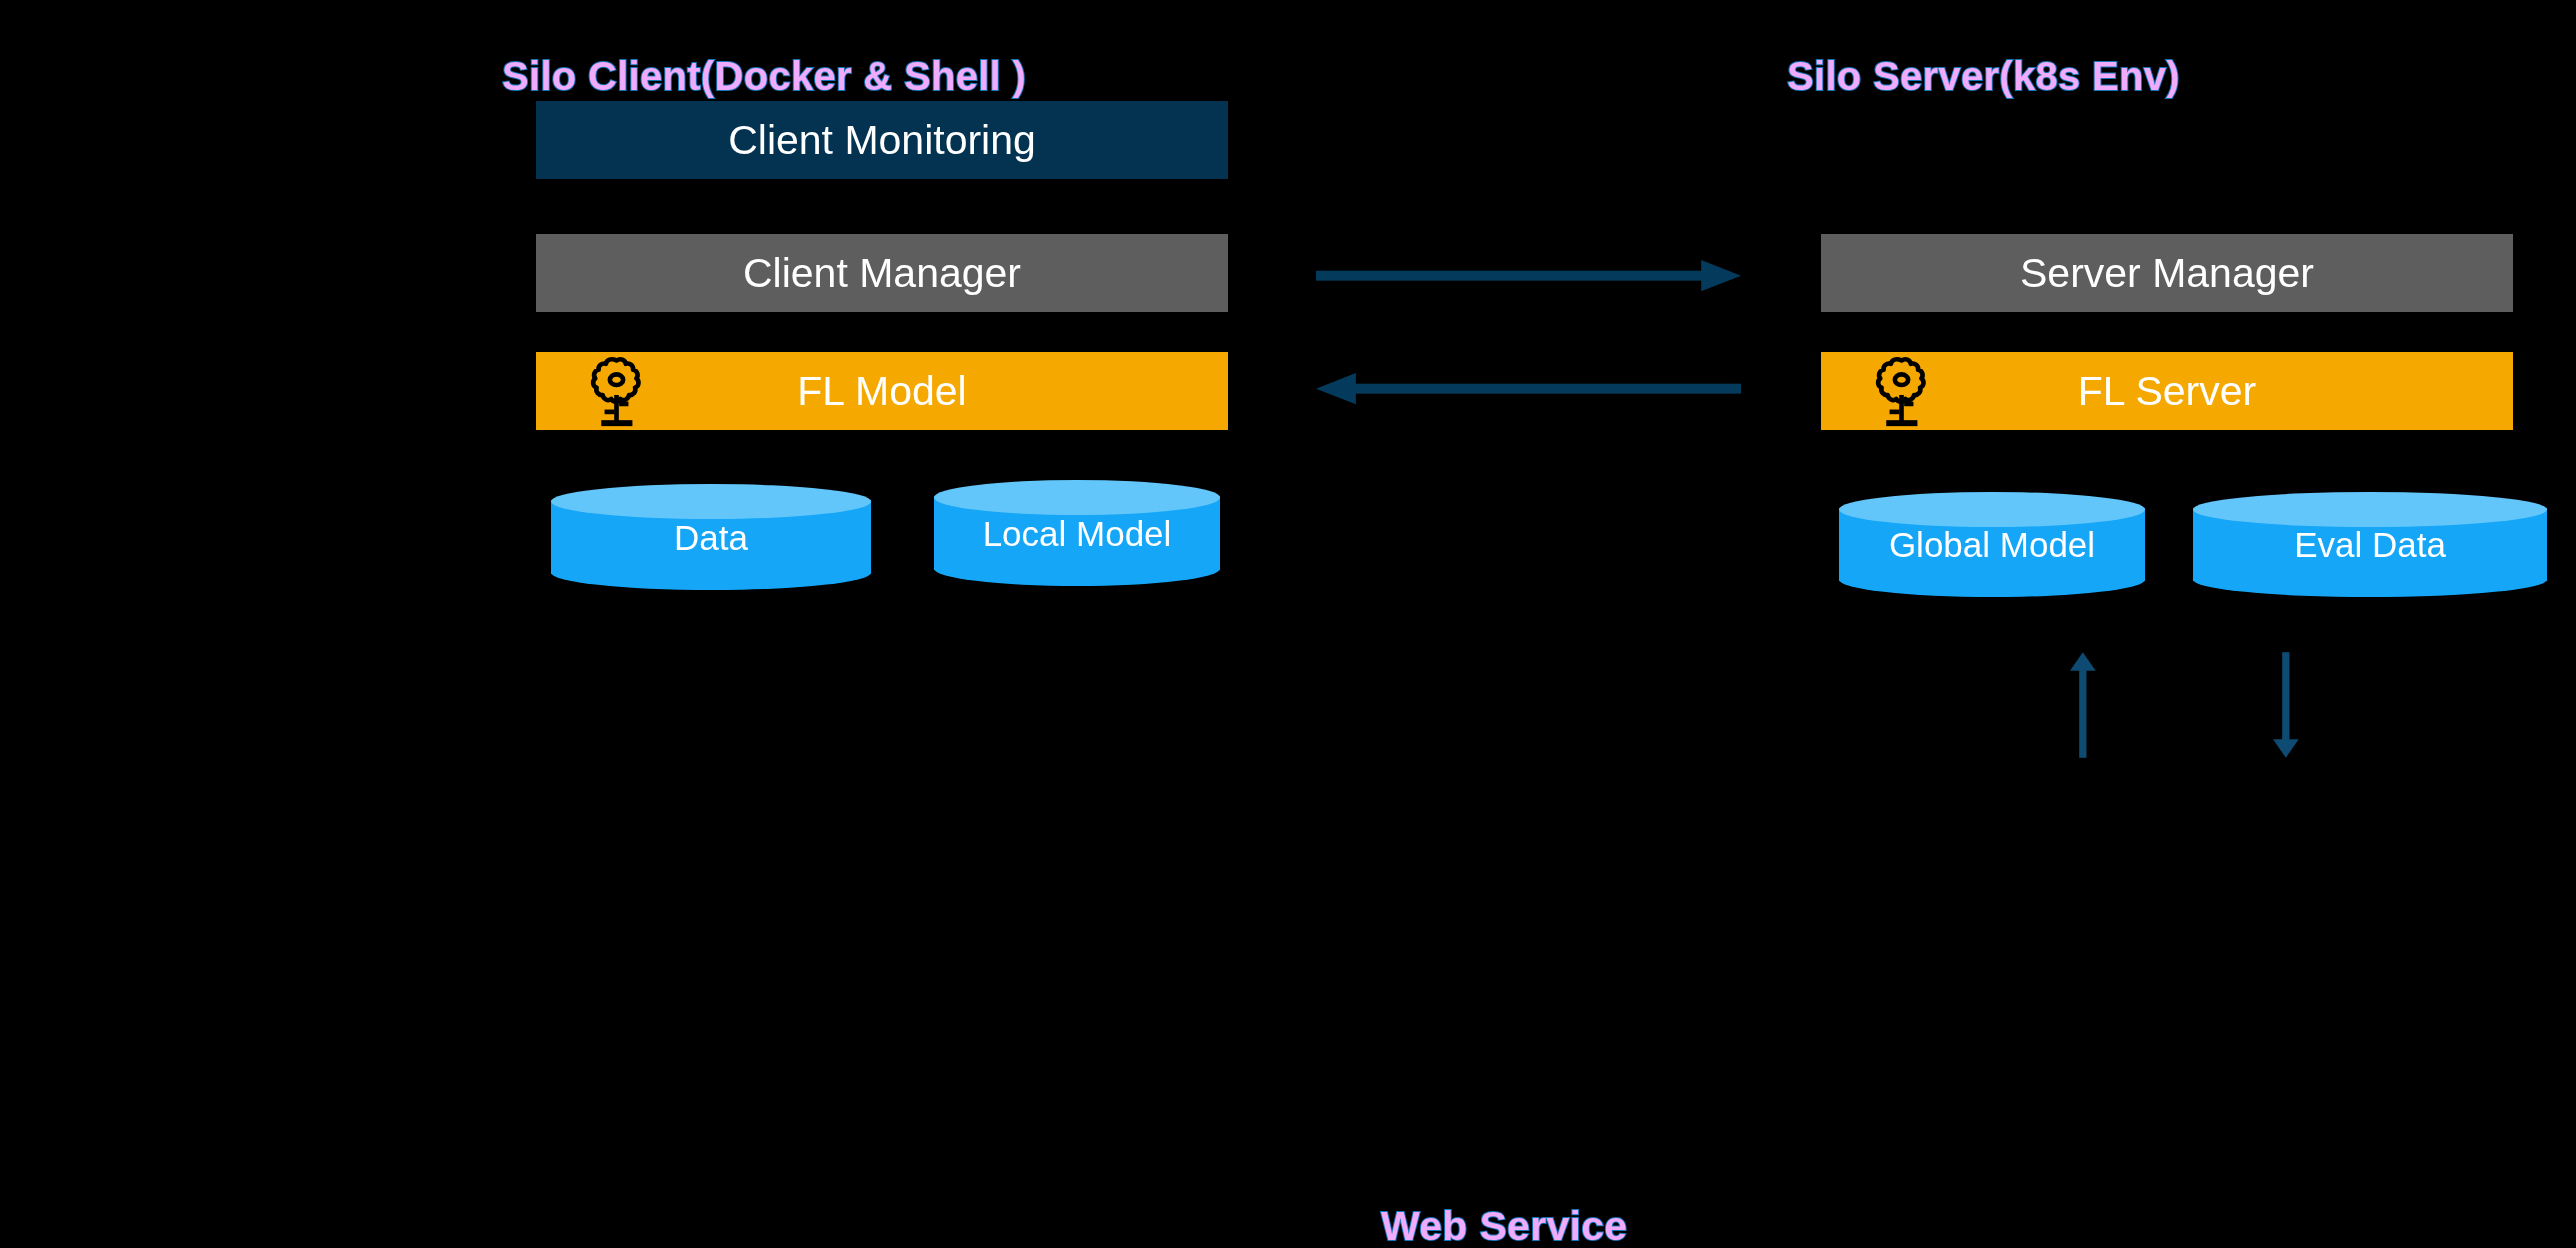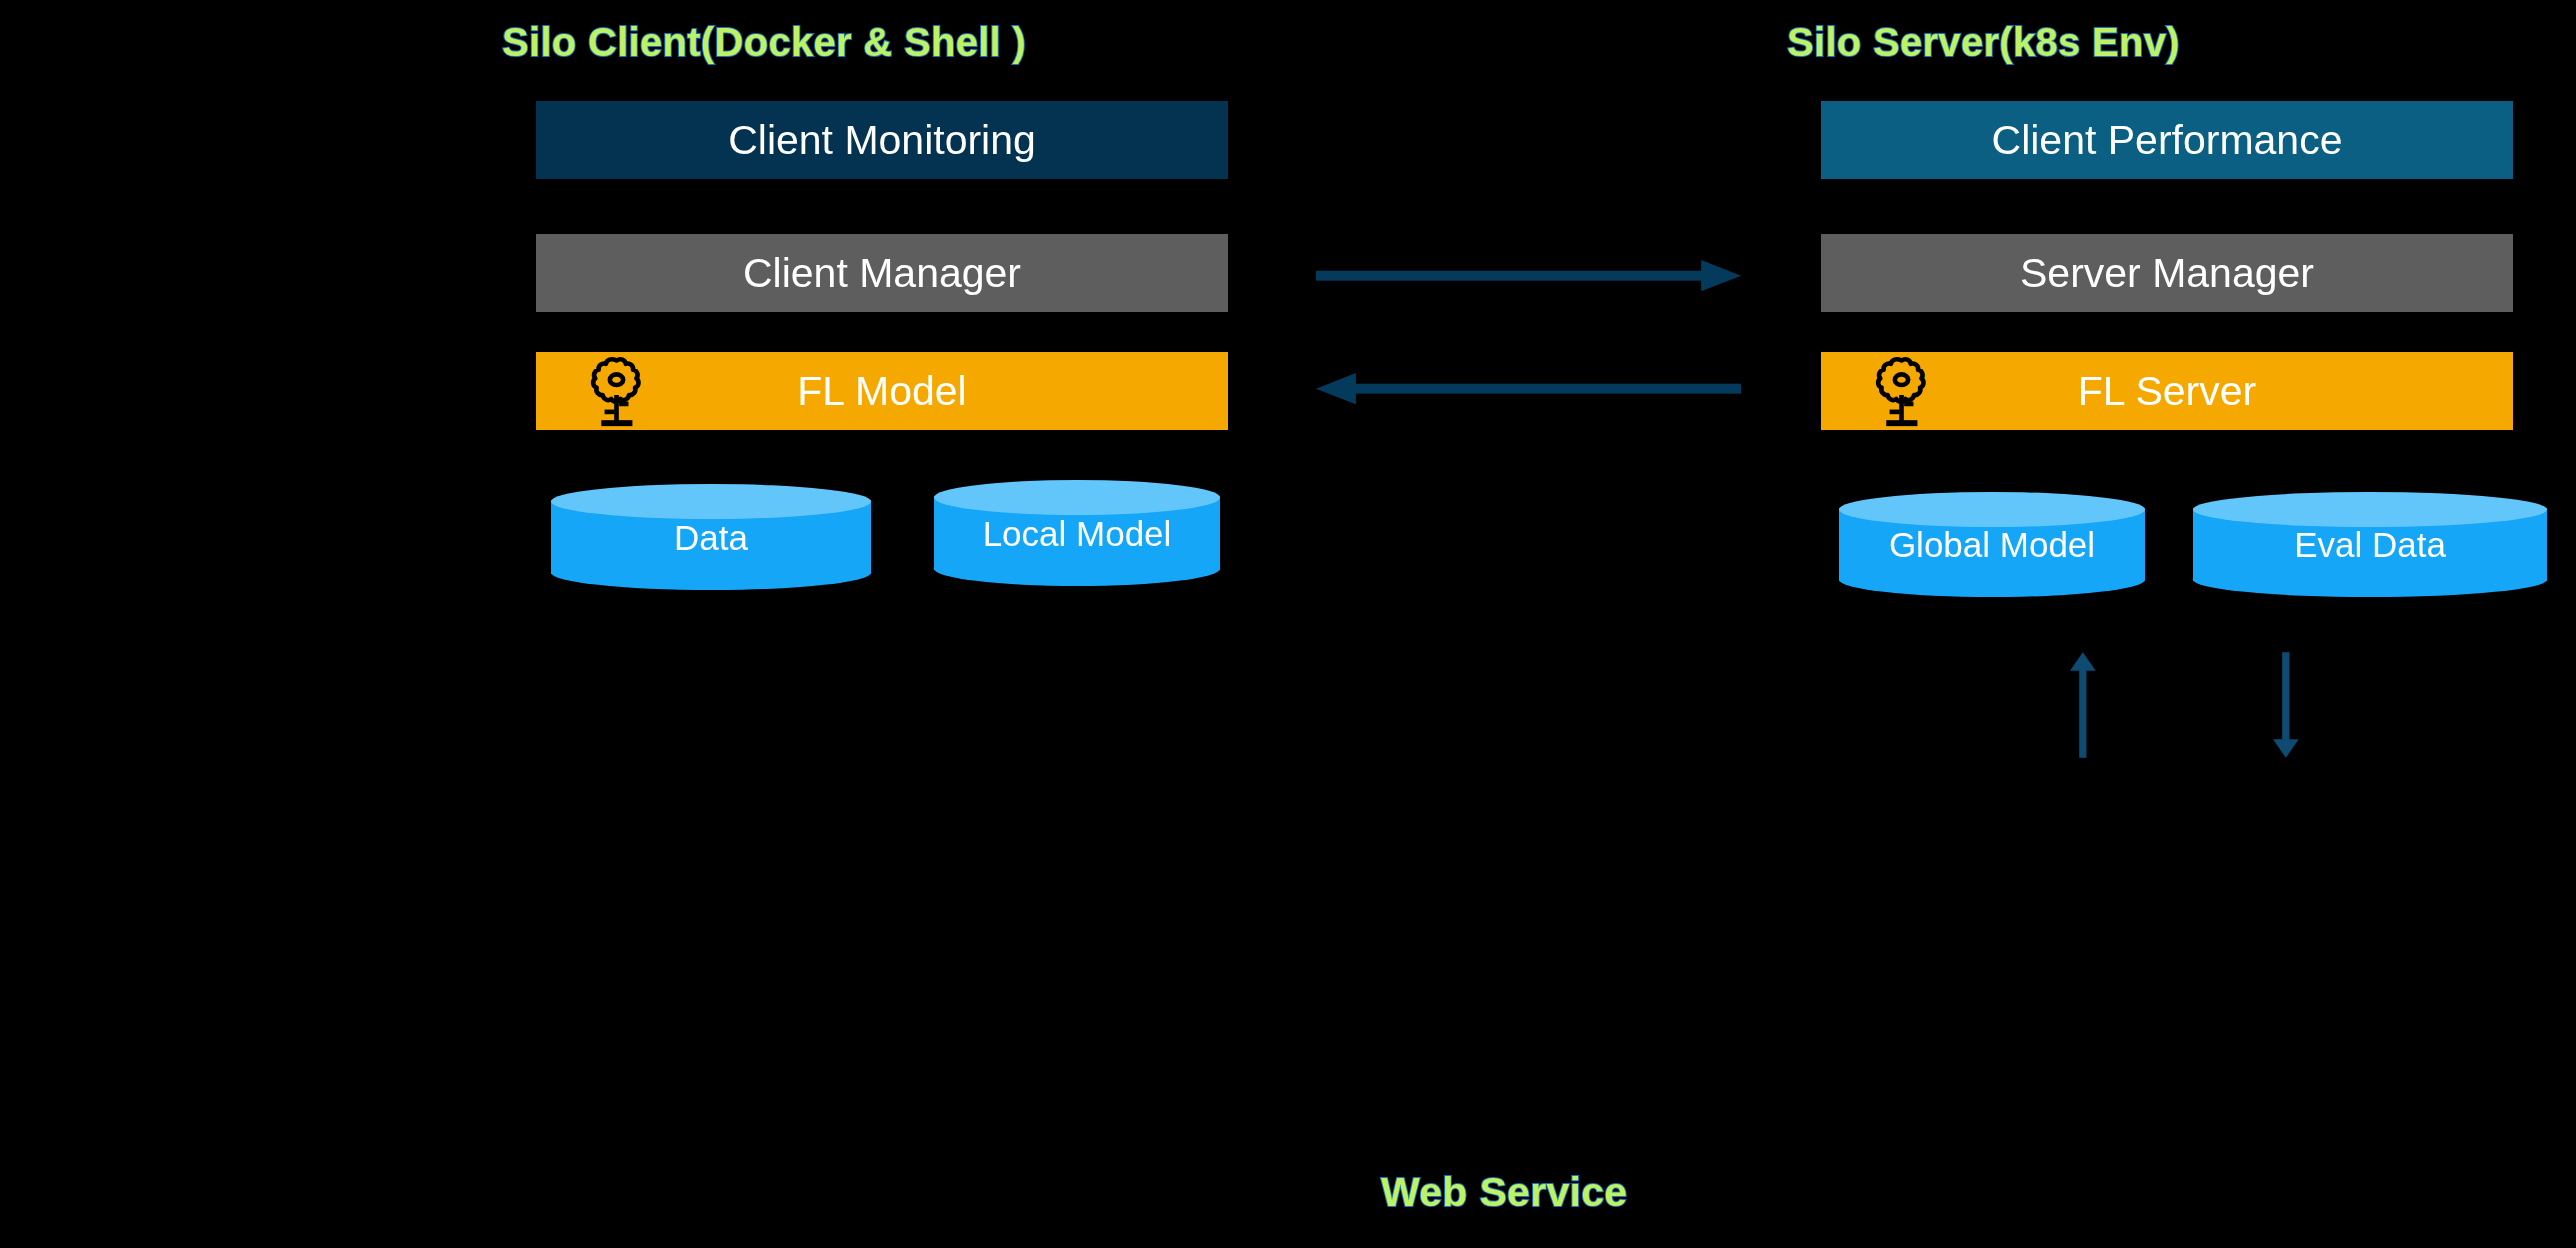--- a/index.html
+++ b/index.html
@@ -15,25 +15,26 @@
     width: 2576px;
     height: 1248px;
     background: #000000;
     overflow: hidden;
   }
 
   
   .outline-title {
     position: absolute;
     font-weight: bold;
-    color: #bef264;
+    color: #f0abfc;
     white-space: nowrap;
     -webkit-text-stroke: 2px #1574b8;
     paint-order: stroke fill;
     letter-spacing: 0.3px;
+    margin-top: 34px;
   }
 
   
   .block {
     position: absolute;
     display: flex;
     align-items: center;
     justify-content: center;
     color: #ffffff;
     font-size: 41px;
@@ -151,23 +152,20 @@
         <rect x="47" y="70" width="14" height="7" fill="#000000"></rect>
 
         <rect x="25" y="82" width="15" height="7" fill="#000000"></rect>
 
         <rect x="20" y="98" width="47" height="9" fill="#000000"></rect>
       </svg>
     </span>
     <span class="block-label">FL Model</span>
   </div>
 
-  <div class="block" style="left:1821px; top:101px; width:692px; height:78px; background:#0a5f82;">
-    <span class="block-label">Client Performance</span>
-  </div>
 
   <div class="block" style="left:1821px; top:234px; width:692px; height:78px; background:#5e5e5e;">
     <span class="block-label">Server Manager</span>
   </div>
 
   <div class="block" style="left:1821px; top:352px; width:692px; height:78px; background:#f5a800;">
     <span class="flwr-icon">
       <svg viewBox="0 0 86 108" width="57" height="72" aria-hidden="true">
         <g fill="none" stroke="#000000" stroke-width="7" stroke-linejoin="round">
           <path d="M43 8

